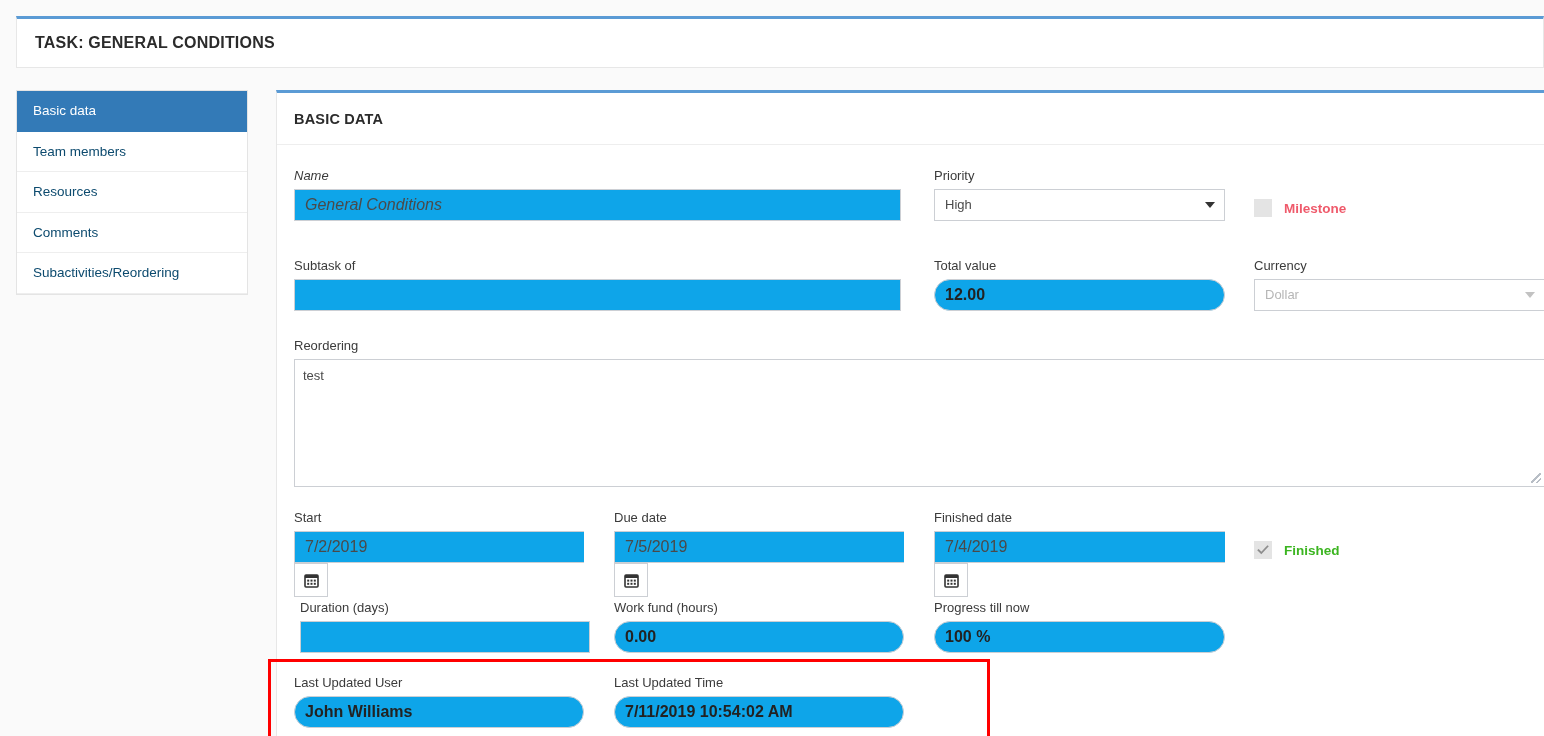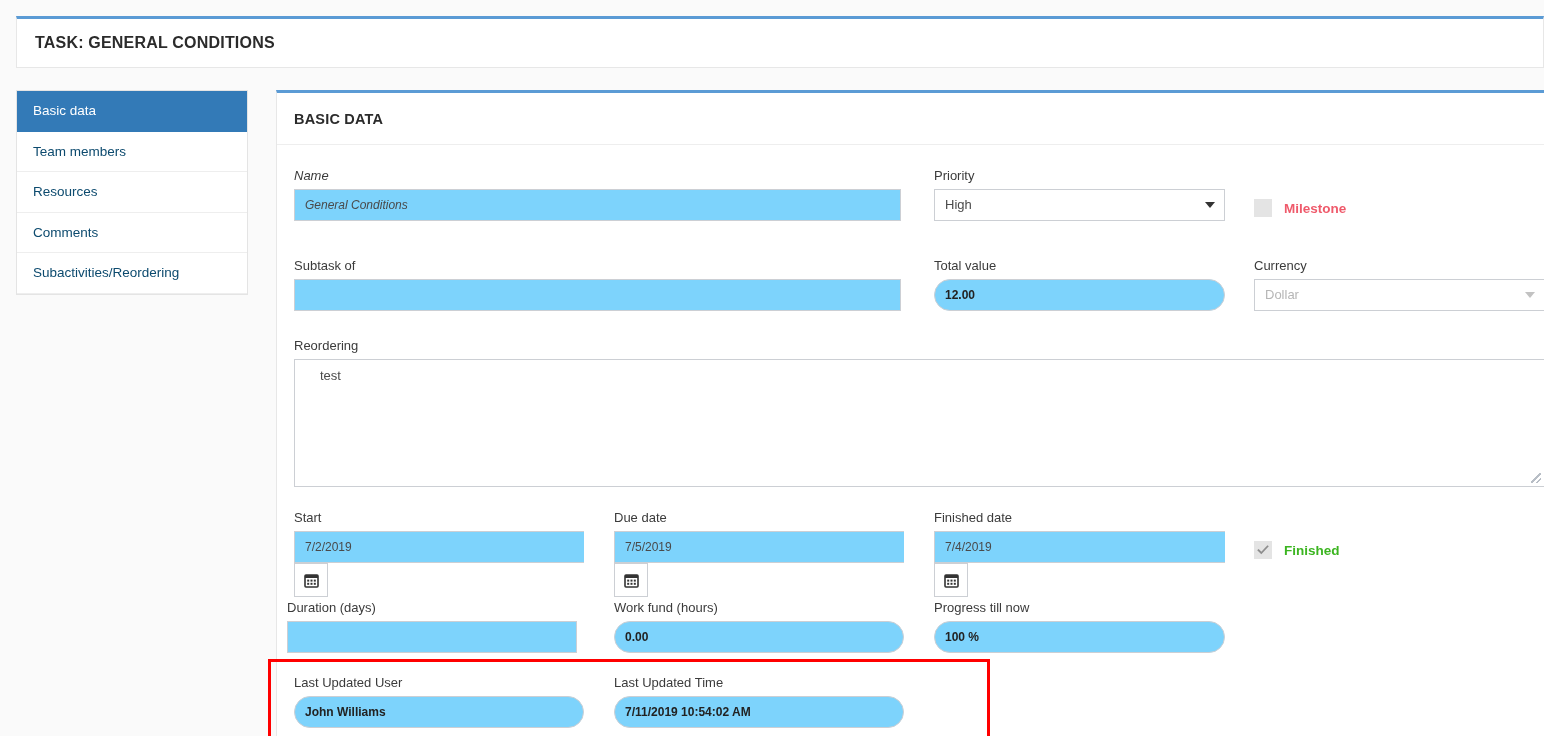--- a/index.html
+++ b/index.html
@@ -92,22 +92,22 @@
     font-size: 13px;
     color: #3b3b3b;
     display: block;
     margin-bottom: 6px;
     line-height: 15px;
     white-space: nowrap;
   }
   .inp {
     height: 32px;
     border: 1px solid #cccfd4;
-    background: #7dd3fc;
-    font-size: 12px;
+    background: #0ea5e9;
+    font-size: 16px;
     color: #4a4a4a;
     padding: 0 10px;
     line-height: 30px;
     width: 100%;
     white-space: nowrap;
     overflow: hidden;
   }
   .inp.bold { font-weight: bold; color: #222222; border-radius: 16px; }
 
   
@@ -136,21 +136,21 @@
   .sel.disabled { color: #b6b6b6; }
   .sel.disabled .caret { border-top-color: #c2c2c2; }
 
   
   .ta {
     border: 1px solid #cccfd4;
     background: #ffffff;
     height: 128px;
     font-size: 13px;
     color: #4a4a4a;
-    padding: 8px 25px;
+    padding: 8px 8px;
     position: relative;
     width: 100%;
     overflow: hidden;
   }
   .ta .grip {
     position: absolute;
     right: 3px;
     bottom: 3px;
     width: 10px; height: 10px;
     background-image:
@@ -335,21 +335,21 @@
 
     <div class="fld cbrow" style="left:977px; top:396px;">
       <span class="cbox">
         <svg width="12" height="12" viewBox="0 0 12 12">
           <path d="M1.5 6.2 L4.3 9 L10.5 2.4" fill="none" stroke="#8d8d8d" stroke-width="1.8" stroke-linecap="square"></path>
         </svg>
       </span>
       <span class="cb-label" style="color:#3cb521;">Finished</span>
     </div>
 
-    <div class="fld" style="left:10px; top:455px; width:290px;">
+    <div class="fld" style="left:23px; top:455px; width:290px;">
       <span class="lbl">Duration (days)</span>
       <div class="inp"></div>
     </div>
 
     <div class="fld" style="left:337px; top:455px; width:290px;">
       <span class="lbl">Work fund (hours)</span>
       <div class="inp bold">0.00</div>
     </div>
 
     <div class="fld" style="left:657px; top:455px; width:291px;">

